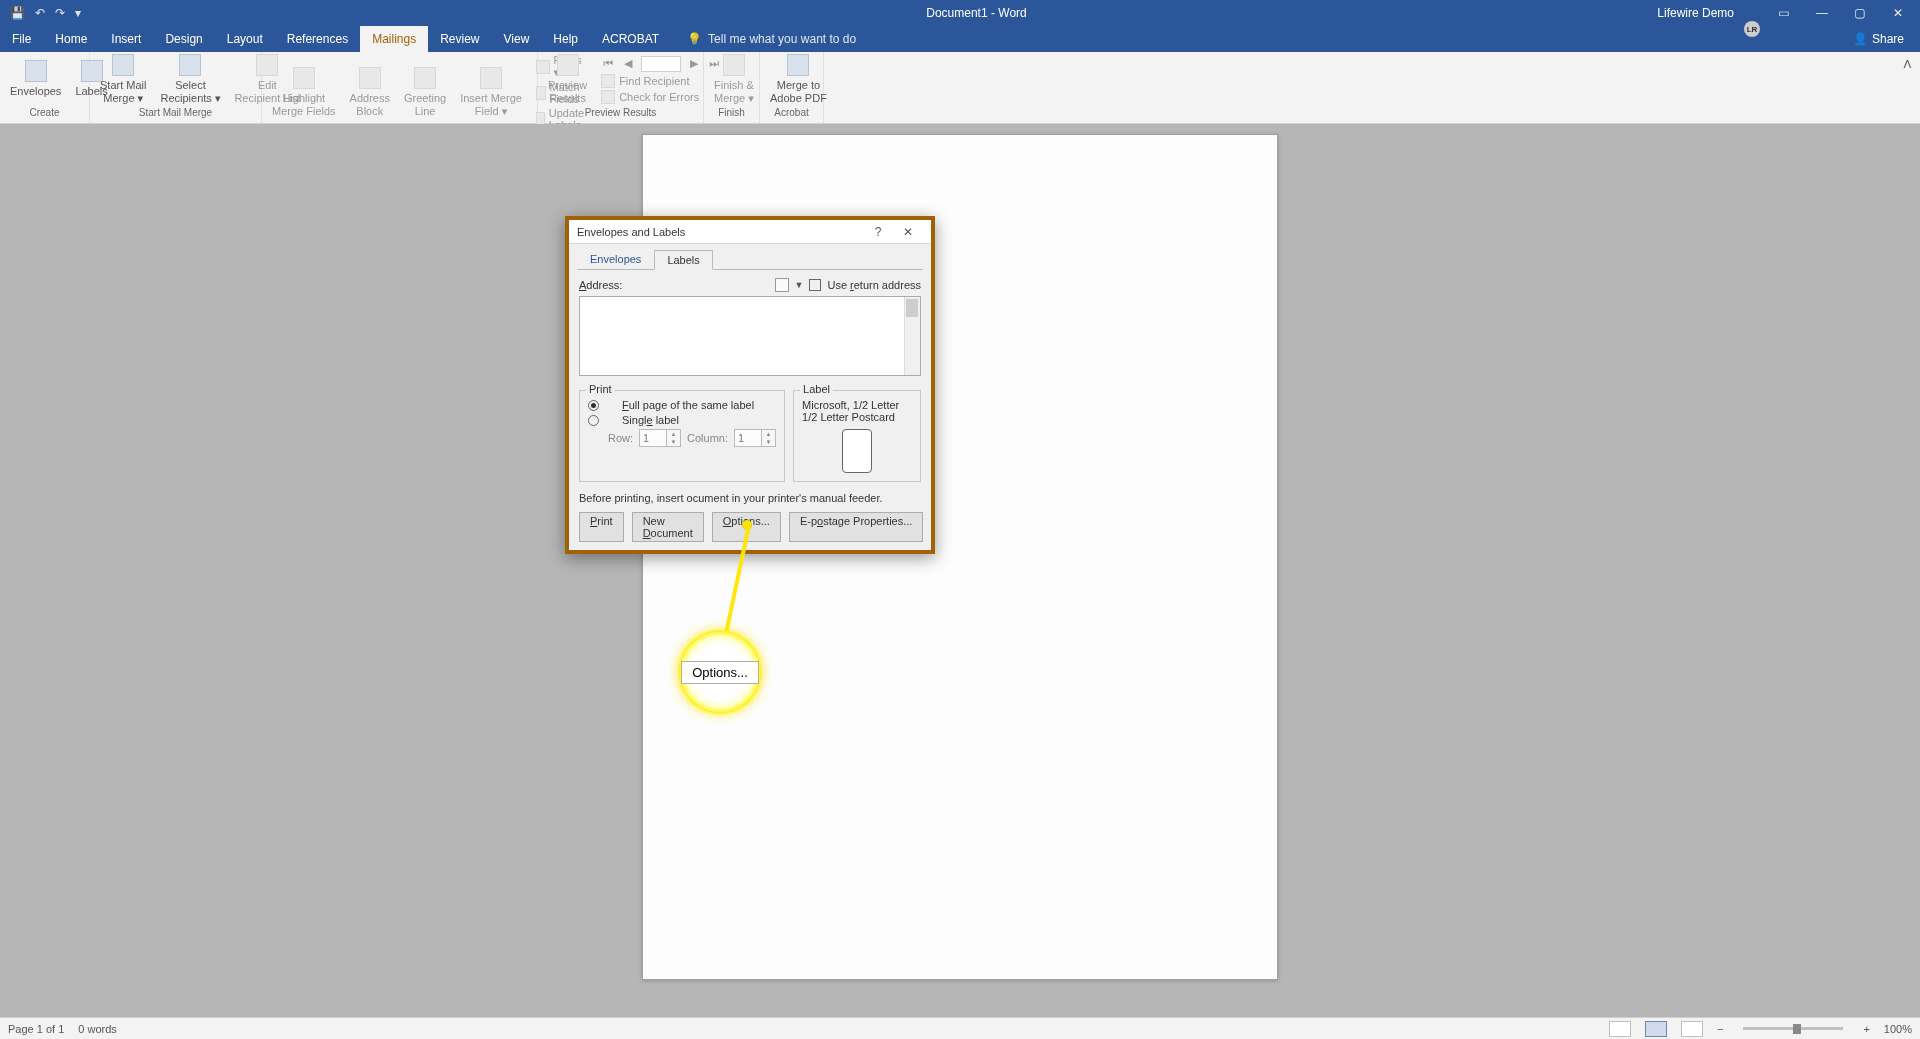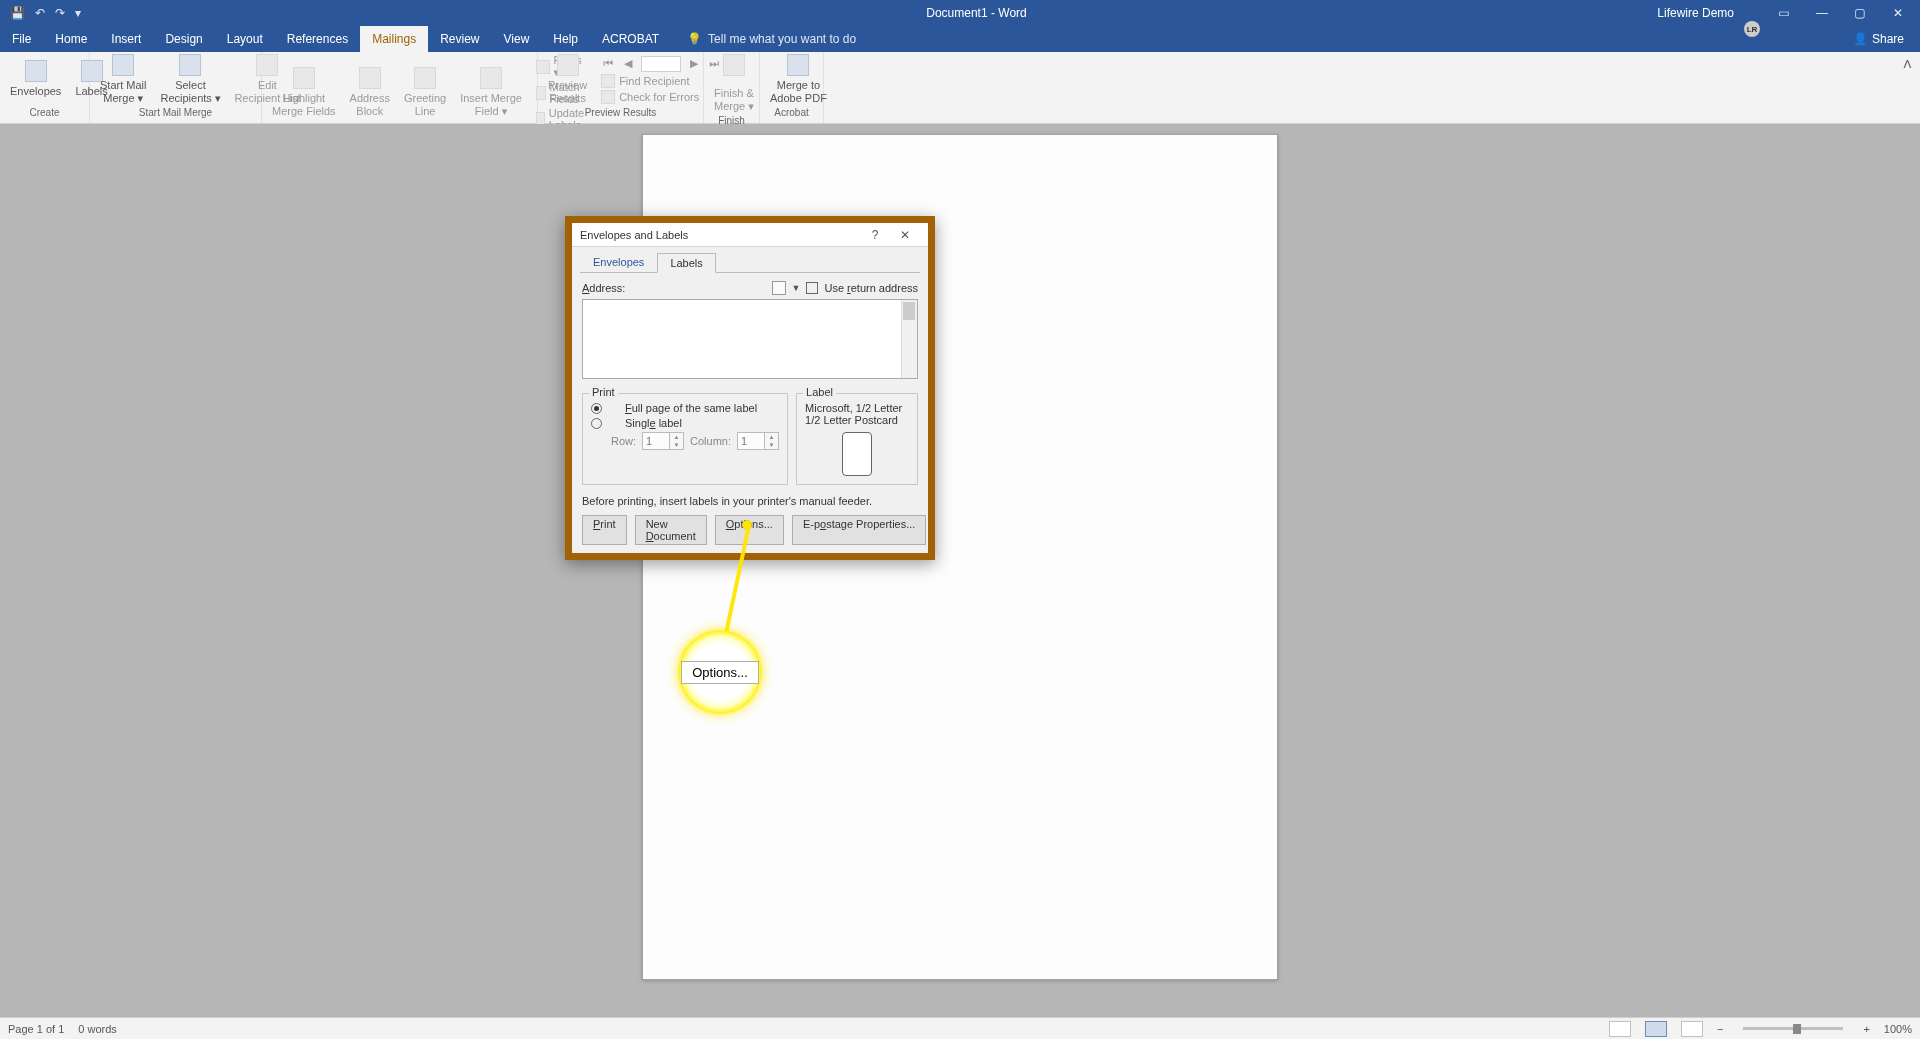--- a/index.html
+++ b/index.html
@@ -44,21 +44,21 @@
 
 
 .statusbar { position: absolute; left:0; right:0; bottom:0; height:22px; background:#f3f3f3; border-top:1px solid #d0d0d0; display:flex; align-items:center; font-size:11px; color:#555; padding: 0 8px; gap:14px; }
 .statusbar .spacer { flex:1; }
 .statusbar .viewbtn { width:22px; height:16px; border:1px solid #c0c0c0; background:#fff; cursor:pointer; }
 .statusbar .viewbtn.active { background:#d0dceb; border-color:#6b8db3; }
 .statusbar .slider { width:100px; height:3px; background:#c0c0c0; position:relative; margin: 0 6px; }
 .statusbar .slider .thumb { position:absolute; left:50%; top:-3px; width:8px; height:10px; background:#888; }
 
 
-.dialog { position:absolute; left:565px; top:216px; width:370px; background:#f0f0f0; border:7px solid #a16207; box-shadow: 0 4px 16px rgba(0,0,0,0.4); font-size:11px; color:#333; }
+.dialog { position:absolute; left:565px; top:216px; width:370px; background:#f0f0f0; border:4px solid #a16207; box-shadow: 0 4px 16px rgba(0,0,0,0.4); font-size:11px; color:#333; }
 .dialog .dtitle { height:24px; display:flex; align-items:center; padding: 0 8px; background:#fff; border-bottom:1px solid #d8d8d8; }
 .dialog .dtitle .dbtns { margin-left:auto; display:flex; gap:0; }
 .dialog .dtitle .dbtn { width:30px; text-align:center; cursor:pointer; font-size:12px; color:#555; }
 .dialog .dtabs { display:flex; padding: 5px 8px 0 8px; }
 .dialog .dtab { padding: 3px 12px; border:1px solid transparent; cursor:pointer; color:#2b579a; }
 .dialog .dtab.active { border:1px solid #bbb; border-bottom:1px solid #f0f0f0; background:#f0f0f0; color:#333; position:relative; top:1px; }
 .dialog .dtabline { height:1px; background:#bbb; margin: 0 8px; }
 .dialog .dbody { padding: 8px 10px; }
 .dialog .addrrow { display:flex; align-items:center; margin-bottom:4px; }
 .dialog .addrrow .rightcontrols { margin-left:auto; display:flex; align-items:center; gap:6px; }
@@ -241,21 +241,21 @@
           </div>
       </div>
     </div>
     <div class="label">Preview Results</div>
   </div>
 
   <div class="group" style="width:56px">
     <div class="items">
       <div class="rbtn disabled">
           <div class="ricon"></div>
-          <span style="white-space:pre;margin-top:8px;">Finish &amp;
+          <span style="white-space:pre;">Finish &amp;
 Merge ▾</span>
         </div>
     </div>
     <div class="label">Finish</div>
   </div>
 
   <div class="group" style="width:64px">
     <div class="items">
       <div class="rbtn">
           <div class="ricon"></div>
@@ -335,21 +335,21 @@
       <div class="fieldset label">
         <span class="legend">Label</span>
         <div>Microsoft, 1/2 Letter</div>
         <div>1/2 Letter Postcard</div>
         <div class="labelpreview">
             <div class="labelrect"></div>
           </div>
       </div>
     </div>
 
-    <div class="note">Before printing, insert labels in your printer's manual feeder.</div>
+    <div class="note">Before printing, insert ocument in your printer's manual feeder.</div>
 
     <div class="btnrow">
       <div class="btn underlined-first">Print</div>
       <div class="btn"><span>New </span><span style="text-decoration:underline">D</span><span>ocument</span></div>
       <div class="btn underlined-first">Options...</div>
       <div class="btn"><span>E-p</span><span style="text-decoration:underline">o</span><span>stage Properties...</span></div>
     </div>
   </div>
 </div>
 

